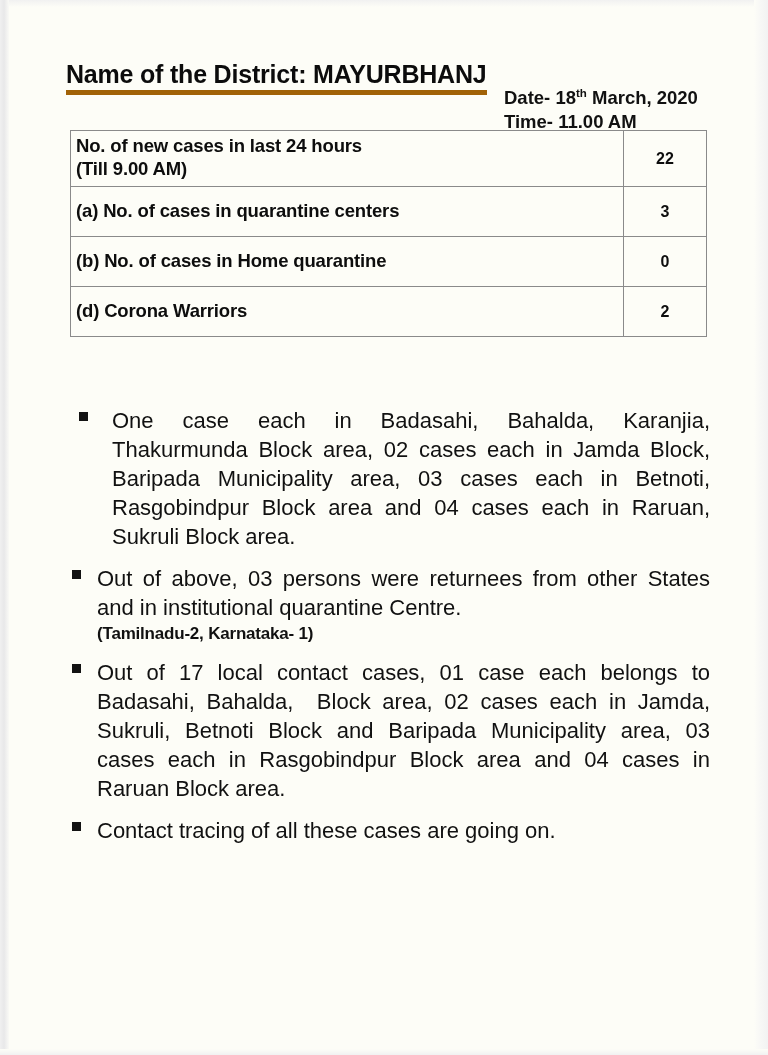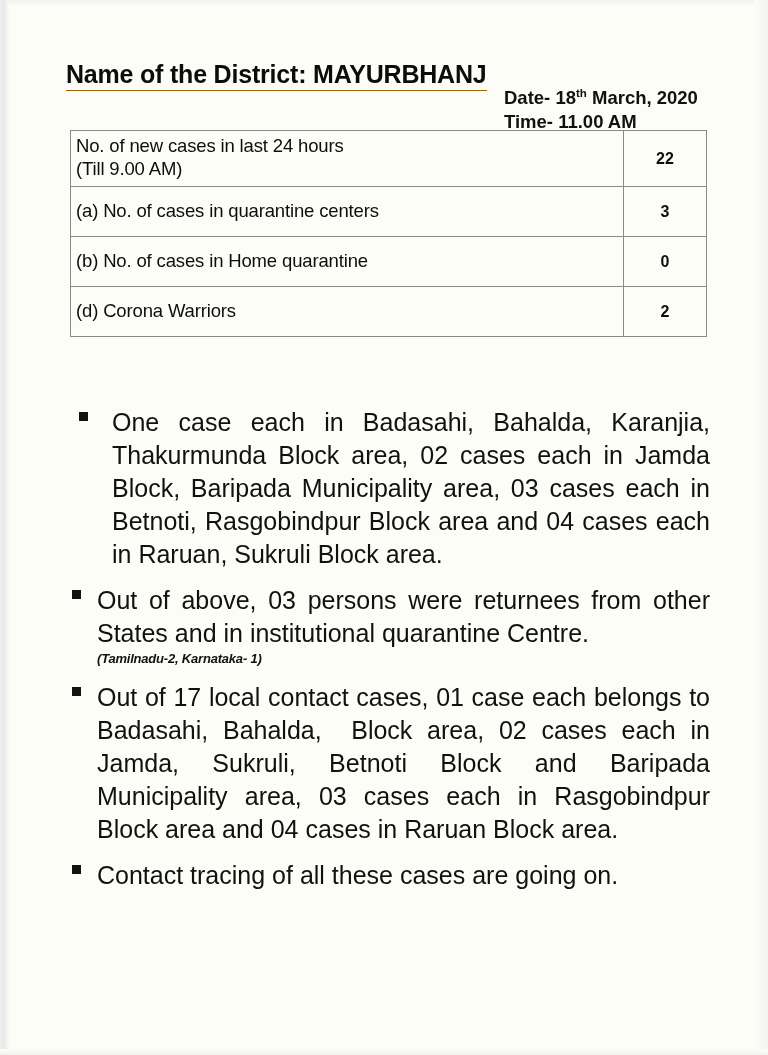--- a/index.html
+++ b/index.html
@@ -62,21 +62,21 @@
     position: absolute;
     left: 66px;
     top: 60px;
     font-size: 25px;
     font-weight: bold;
     color: #0c0c0c;
     letter-spacing: -0.2px;
     white-space: nowrap;
   }
   .district-heading .uline {
-    border-bottom: 1px solid #a16207;
+    border-bottom: 5px solid #a16207;
     padding-bottom: 2px;
   }
 
   .datetime {
     position: absolute;
     left: 504px;
     top: 86px;
     font-size: 18.5px;
     font-weight: bold;
     color: #111;
@@ -100,21 +100,21 @@
   }
   .stats-table td {
     border: 1px solid #8a8a8a;
     padding: 0;
     vertical-align: middle;
     color: #0d0d0d;
   }
   .stats-table td.label {
     width: 553px;
     font-size: 18.5px;
-    font-weight: normal;
+    font-weight: bold;
     padding: 4px 6px 5px 5px;
     line-height: 1.22;
     letter-spacing: -0.15px;
   }
   .stats-table td.value {
     width: 83px;
     text-align: center;
     font-size: 16px;
     font-weight: bold;
   }
@@ -138,36 +138,35 @@
 
   .bullet .marker {
     position: absolute;
     top: 6px;
     width: 9px;
     height: 9px;
     background: #121212;
   }
   .bullet .txt {
     display: block;
-    font-size: 25px;
+    font-size: 22px;
     line-height: 1.32;
     color: #111;
     text-align: justify;
     text-justify: inter-word;
     white-space: pre-wrap;
   }
   .bullet .note {
     display: block;
-    font-size: 13px;
+    font-size: 17px;
     font-weight: bold;
     color: #111;
     line-height: 1.3;
     margin-top: 1px;
     letter-spacing: -0.2px;
-    font-style: italic;
   }
 
   
   .bullet.deep .marker { left: 79px; }
   .bullet.deep .txt    { margin-left: 112px; margin-right: 58px; }
 
   
   .bullet.shallow .marker { left: 72px; }
   .bullet.shallow .txt    { margin-left: 97px; margin-right: 58px; }
   .bullet.shallow .note   { margin-left: 97px; }

